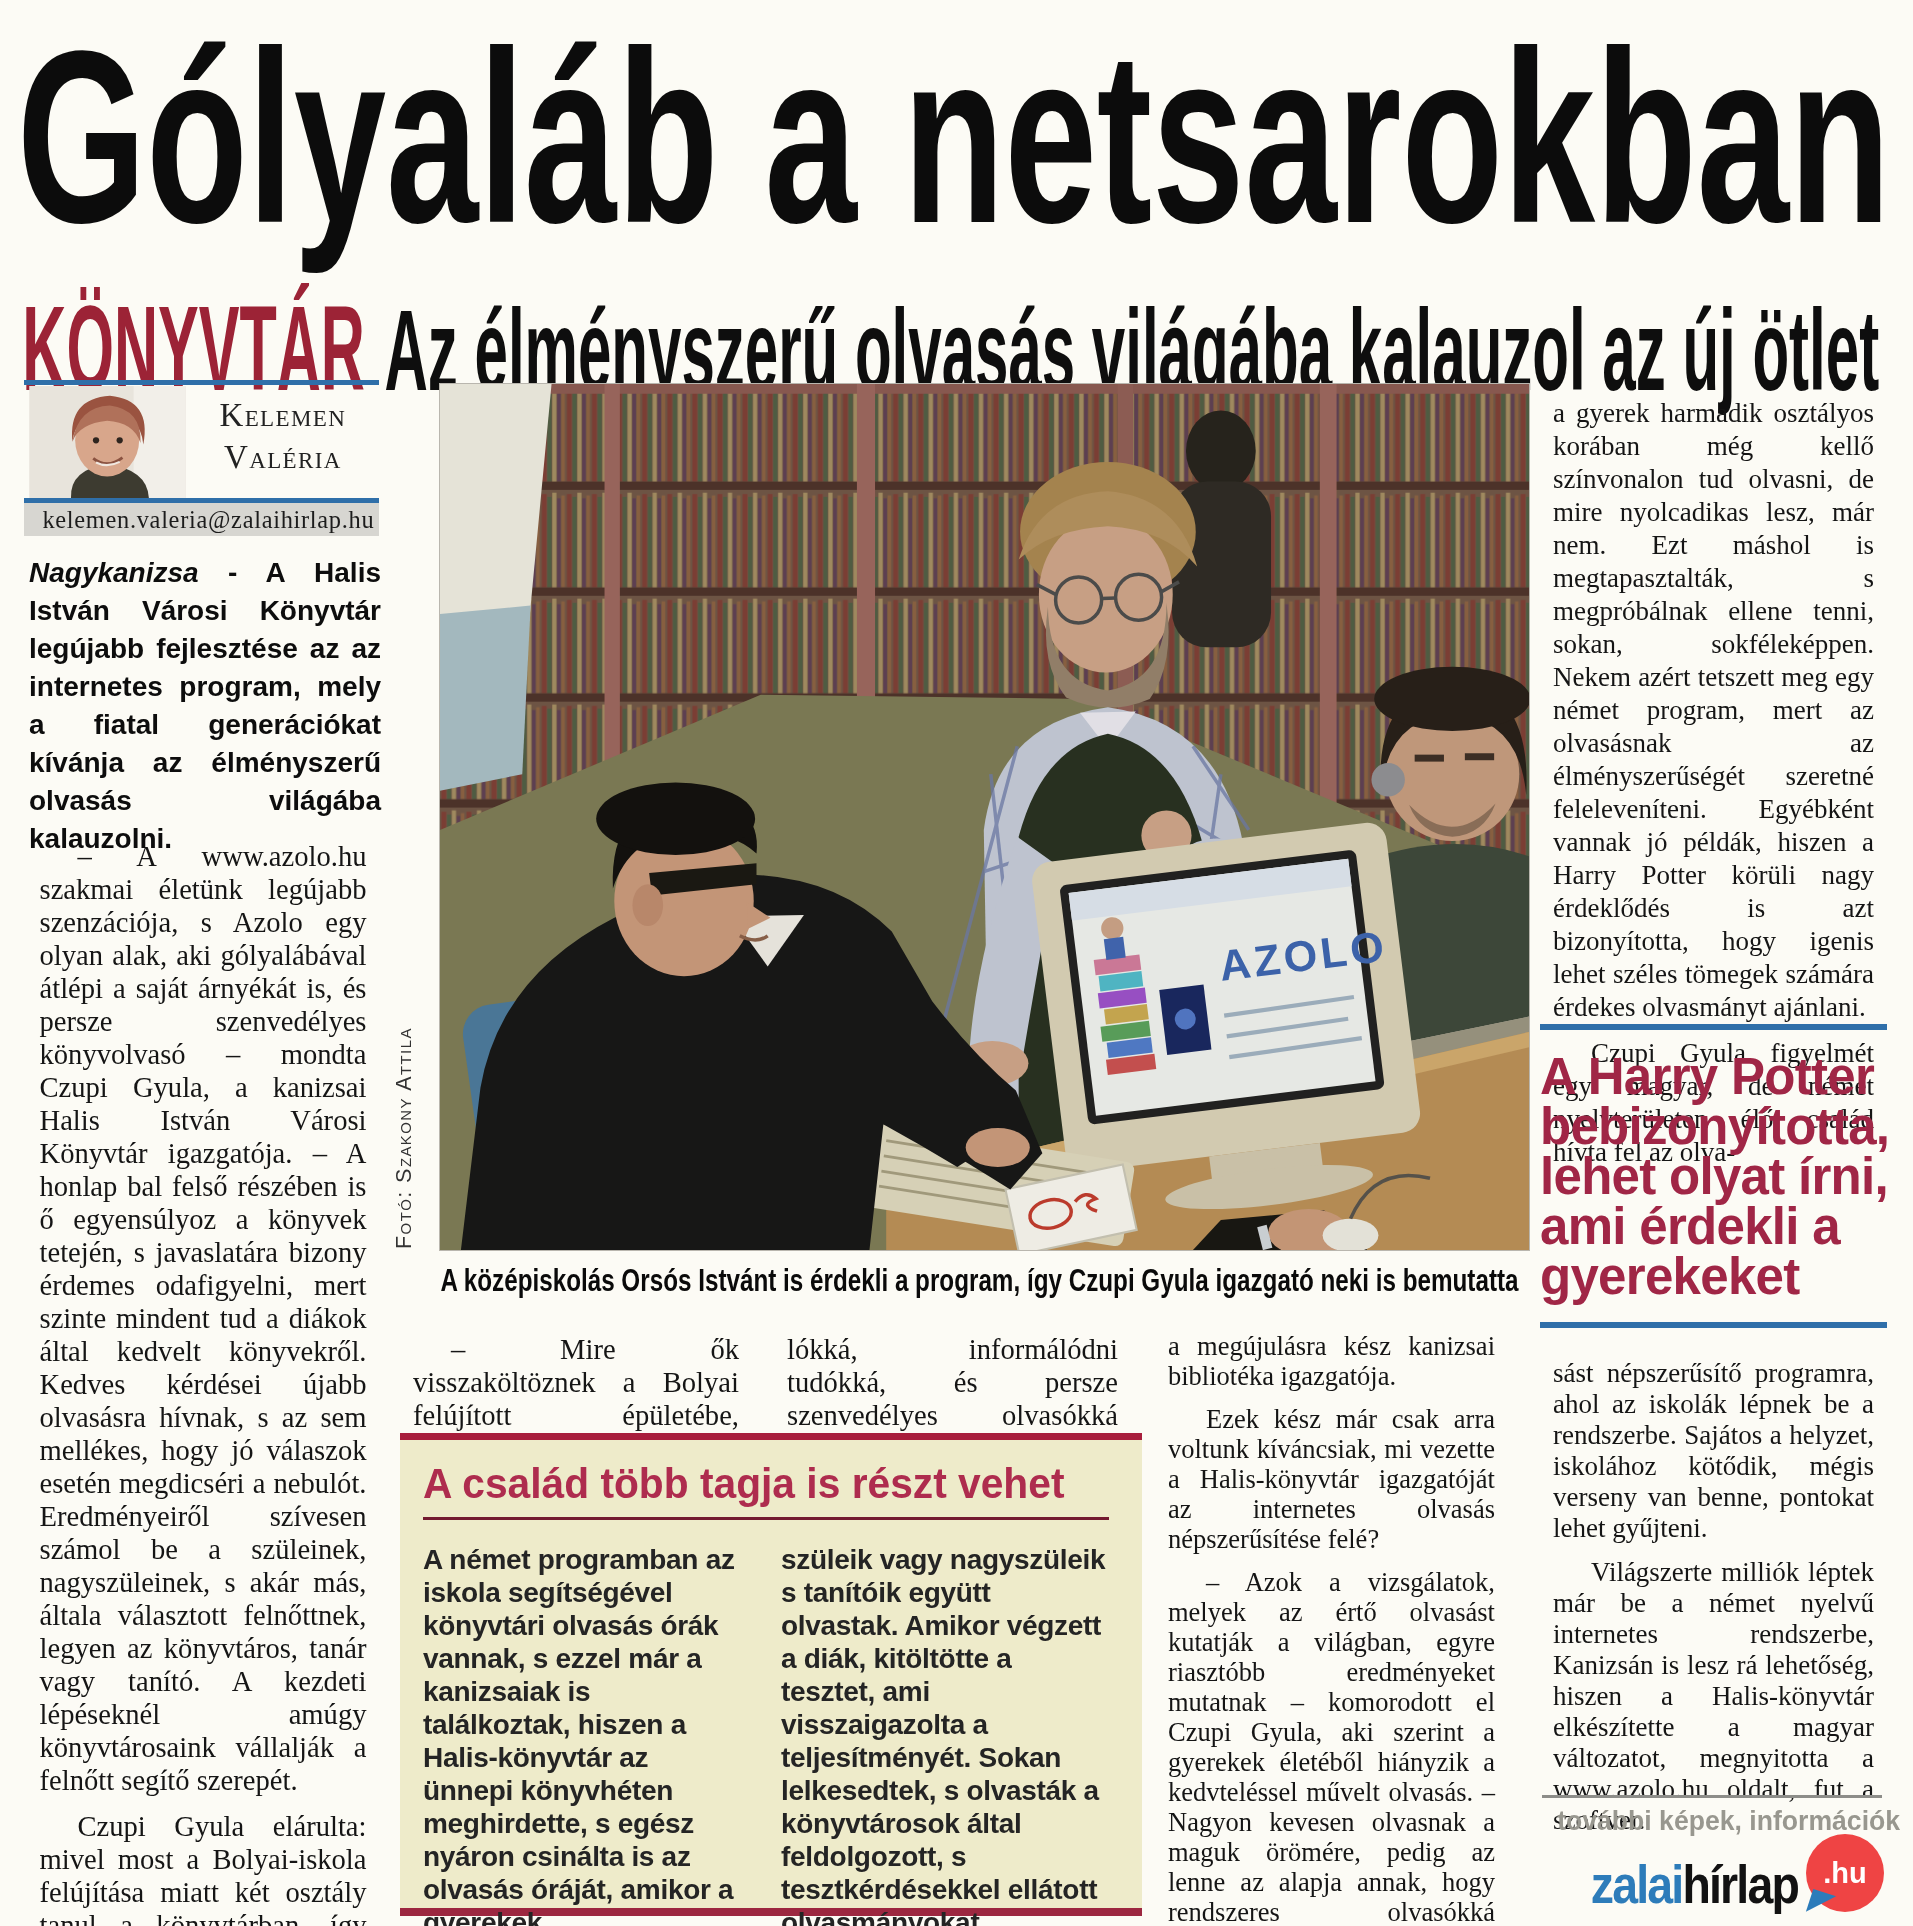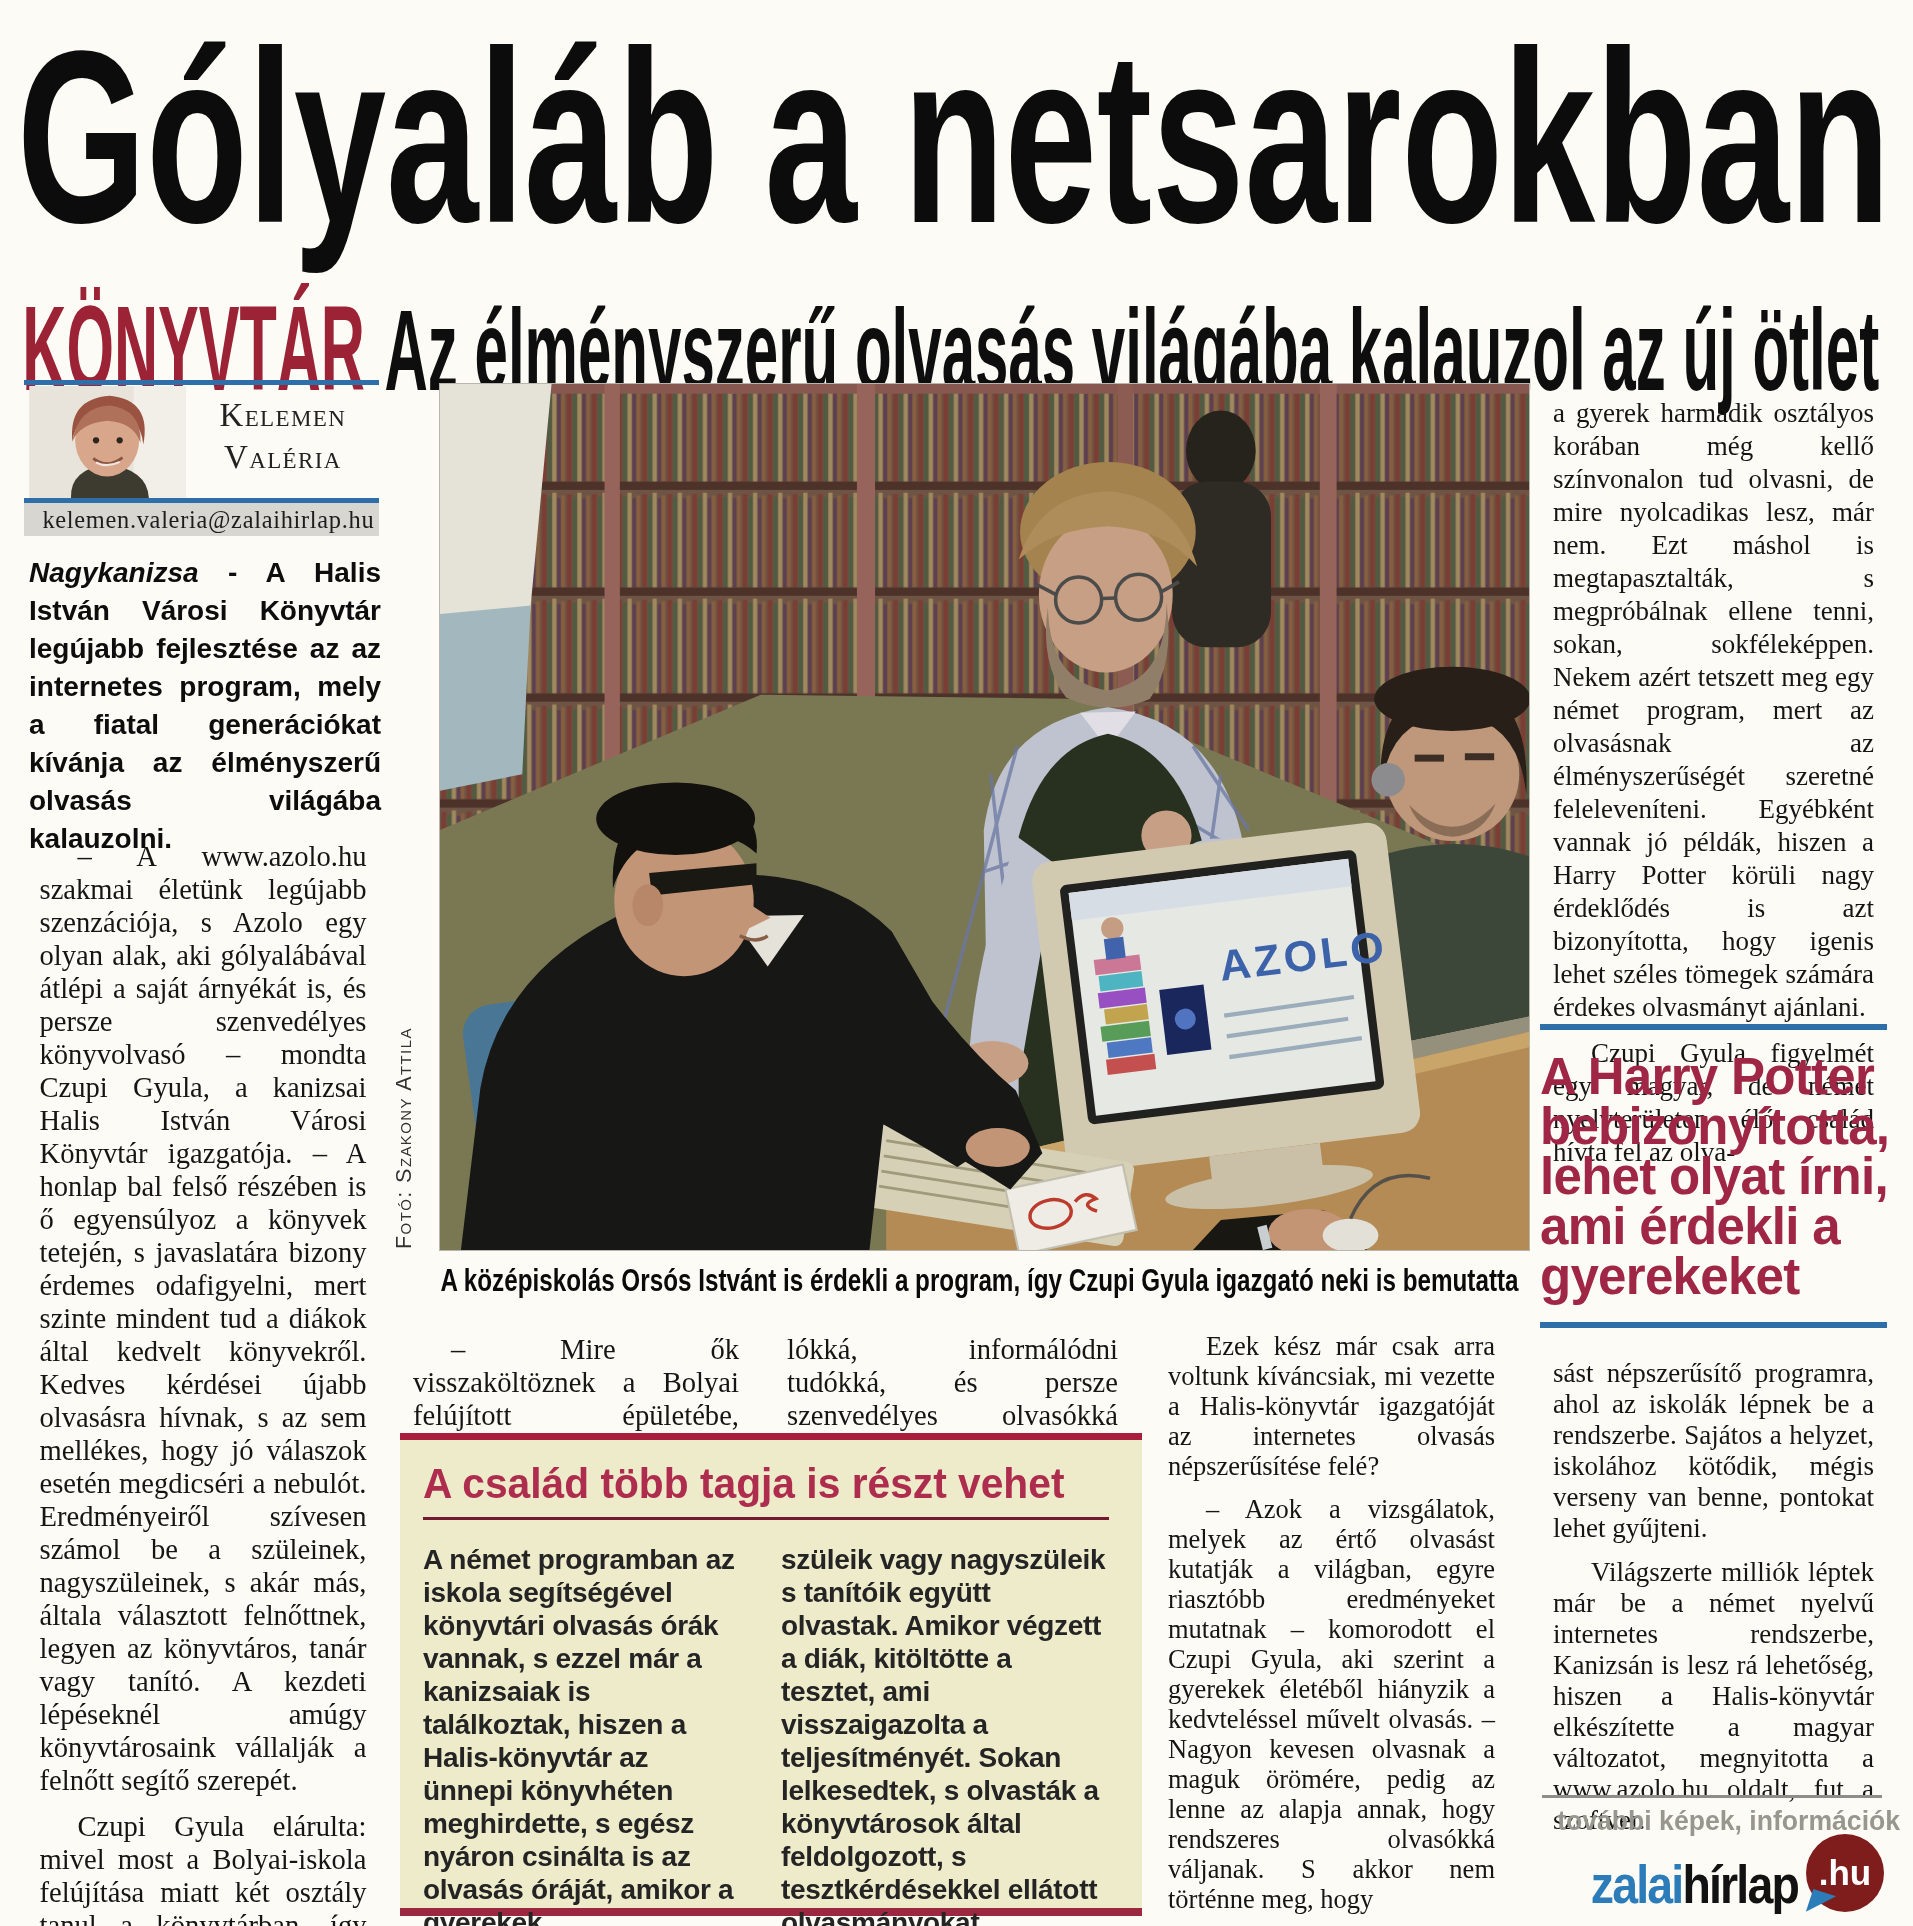--- a/index.html
+++ b/index.html
@@ -70,22 +70,22 @@
   .footer-tagline{position:absolute;left:1540px;top:1805px;width:343px;text-align:right;
            font-family:"Liberation Sans",sans-serif;font-weight:bold;font-size:28px;color:#98978f;
            transform:scaleX(.95);transform-origin:right;white-space:nowrap;}
   .brand{position:absolute;left:1540px;top:1834px;width:344px;height:85px;}
   .brand-text{position:absolute;right:86px;bottom:4.2px;font-family:"Liberation Sans",sans-serif;
            font-weight:bold;font-size:54px;letter-spacing:-2.1px;white-space:nowrap;
            transform:scaleX(.86);transform-origin:right;}
   .brand-blue{color:#2d7cba;}
   .brand-black{color:#121212;}
   .brand-bubble{position:absolute;right:0;top:0;width:78px;height:78px;border-radius:50%;
-           background:#7f1d1d;color:#fff;font-family:"Liberation Sans",sans-serif;font-weight:bold;
-           font-size:35px;display:flex;align-items:center;justify-content:center;}
+           background:#ef4444;color:#fff;font-family:"Liberation Sans",sans-serif;font-weight:bold;
+           font-size:29px;display:flex;align-items:center;justify-content:center;}
   .brand-bubble i{font-style:normal;}
   .brand-bubble::after{content:"";position:absolute;left:2.8px;bottom:-4.2px;width:0;height:0;
            border-top:24px solid #2d7cba;border-right:24px solid transparent;transform:rotate(18deg);}
 </style>
 </head>
 <body>
 
 <div class="page">
 
   <svg class="headline-svg" width="1893" height="279" viewBox="0 0 2718 400">
@@ -287,20 +287,21 @@
     <text x="2" y="47" font-family="Liberation Sans, sans-serif" font-weight="bold" font-size="46" fill="#0a0a0a" textLength="1548" lengthAdjust="spacingAndGlyphs">A középiskolás Orsós Istvánt is érdekli a program, így Czupi Gyula igazgató neki is bemutatta</text>
   </svg>
 
   <div class="serif-col c2">
     <p>– Mire ők visszaköltöznek a Bolyai felújított épületébe, gyakorlott könyvtárhaszná-</p>
   </div>
   <div class="serif-col c3">
     <p class="ni">lókká, informálódni tudókká, és persze szenvedélyes olvasókká válhatnak – mosolygott</p>
   </div>
   <div class="serif-col c4">
+    <p class="ni">a megújulásra kész kanizsai bibliotéka igazgatója.</p>
     <p>Ezek kész már csak arra voltunk kíváncsiak, mi vezette a Halis-könyvtár igazgatóját az internetes olvasás népszerűsítése felé?</p>
     <p>– Azok a vizsgálatok, melyek az értő olvasást kutatják a világban, egyre riasztóbb eredményeket mutatnak – komorodott el Czupi Gyula, aki szerint a gyerekek életéből hiányzik a kedvteléssel művelt olvasás. – Nagyon kevesen olvasnak a maguk örömére, pedig az lenne az alapja annak, hogy rendszeres olvasókká váljanak. S akkor nem történne meg, hogy</p>
   </div>
 
   <div class="serif-col c5a">
     <p class="ni">a gyerek harmadik osztályos korában még kellő színvonalon tud olvasni, de mire nyolcadikas lesz, már nem. Ezt máshol is megtapasztalták, s megpróbálnak ellene tenni, sokan, sokféleképpen. Nekem azért tetszett meg egy német program, mert az olvasásnak az élményszerűségét szeretné feleleveníteni. Egyébként vannak jó példák, hiszen a Harry Potter körüli nagy érdeklődés is azt bizonyította, hogy igenis lehet széles tömegek számára érdekes olvasmányt ajánlani.</p>
     <p>Czupi Gyula figyelmét egy magyar, de német nyelvterületen élő család hívta fel az olva-</p>
   </div>
 
   <div class="rule-blue-c5a"></div>

